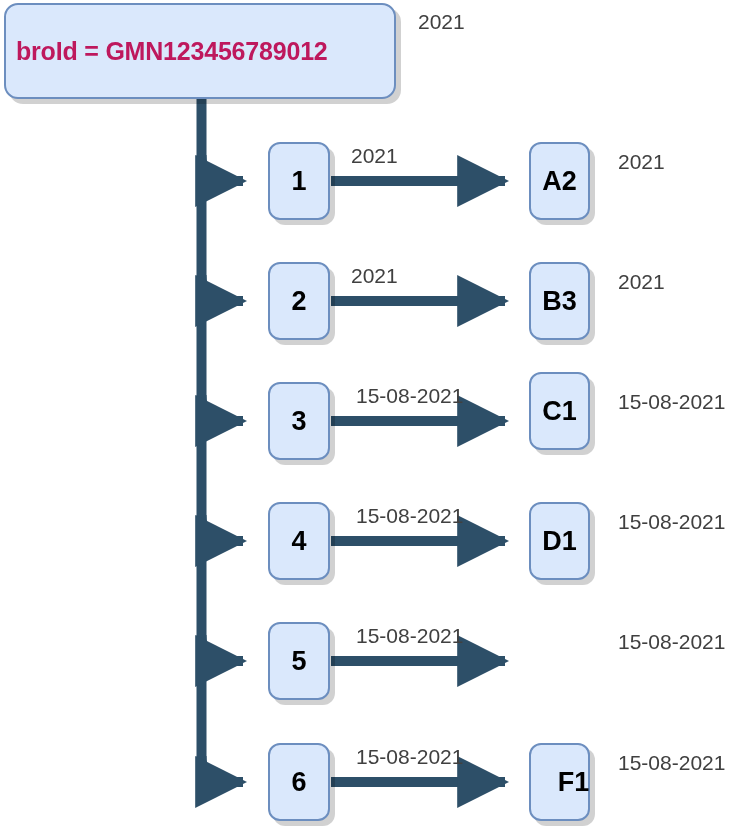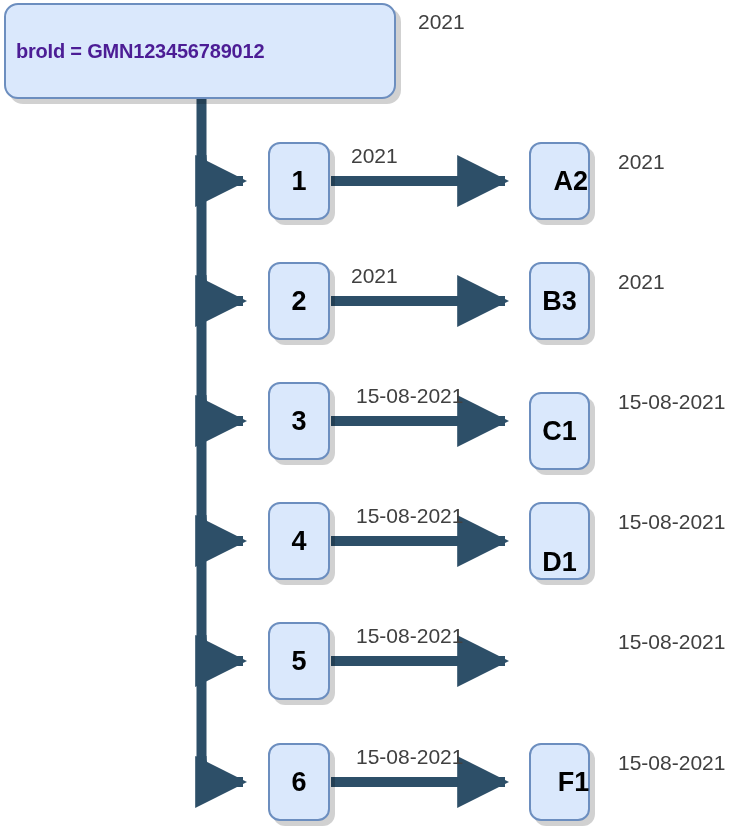--- a/index.html
+++ b/index.html
@@ -29,23 +29,23 @@
     background: #dae8fc;
     border: 2px solid #6c8ebf;
     border-radius: 14px;
     box-shadow: 5px 5px 0 0 rgba(0,0,0,0.18);
     display: flex;
     flex-direction: column;
     justify-content: center;
     padding-left: 10px;
   }
   .gmn-line {
-    font-size: 20px;
+    font-size: 25px;
     font-weight: bold;
-    color: #4c1d95;
+    color: #be185d;
     line-height: 34px;
     letter-spacing: -0.2px;
     white-space: nowrap;
   }
 
   
   .node {
     position: absolute;
     box-sizing: border-box;
     background: #dae8fc;
@@ -118,48 +118,48 @@
 
   <div class="gmn-box">
     <div class="gmn-line">broId = GMN123456789012</div>
   </div>
   <div class="label" style="left:418px; top:10px;">2021</div>
 
   <div class="node node-left" style="left:268px; top:142px;">
     <span>1</span>
   </div>
   <div class="label" style="left:351px; top:144px;">2021</div>
-  <div class="node node-right" style="left:529px; top:142px;justify-content:flex-end;">
+  <div class="node node-right" style="left:529px; top:142px;">
     <span>A2</span>
   </div>
   <div class="label" style="left:618px; top:150px;">2021</div>
 
   <div class="node node-left" style="left:268px; top:262px;">
     <span>2</span>
   </div>
   <div class="label" style="left:351px; top:264px;">2021</div>
   <div class="node node-right" style="left:529px; top:262px;text-align:center;">
     <span>B3</span>
   </div>
   <div class="label" style="left:618px; top:270px;">2021</div>
 
   <div class="node node-left" style="left:268px; top:382px;">
     <span>3</span>
   </div>
   <div class="label" style="left:356px; top:384px;">15-08-2021</div>
-  <div class="node node-right" style="left:529px; top:392px;">
+  <div class="node node-right" style="left:529px; top:372px;">
     <span>C1</span>
   </div>
   <div class="label" style="left:618px; top:390px;">15-08-2021</div>
 
   <div class="node node-left" style="left:268px; top:502px;">
     <span>4</span>
   </div>
   <div class="label" style="left:356px; top:504px;">15-08-2021</div>
-  <div class="node node-right" style="left:529px; top:502px;align-items:flex-end;">
+  <div class="node node-right" style="left:529px; top:502px;">
     <span>D1</span>
   </div>
   <div class="label" style="left:618px; top:510px;">15-08-2021</div>
 
   <div class="node node-left" style="left:268px; top:622px;">
     <span>5</span>
   </div>
   <div class="label" style="left:356px; top:624px;">15-08-2021</div>
   <div class="label" style="left:618px; top:630px;">15-08-2021</div>
 

